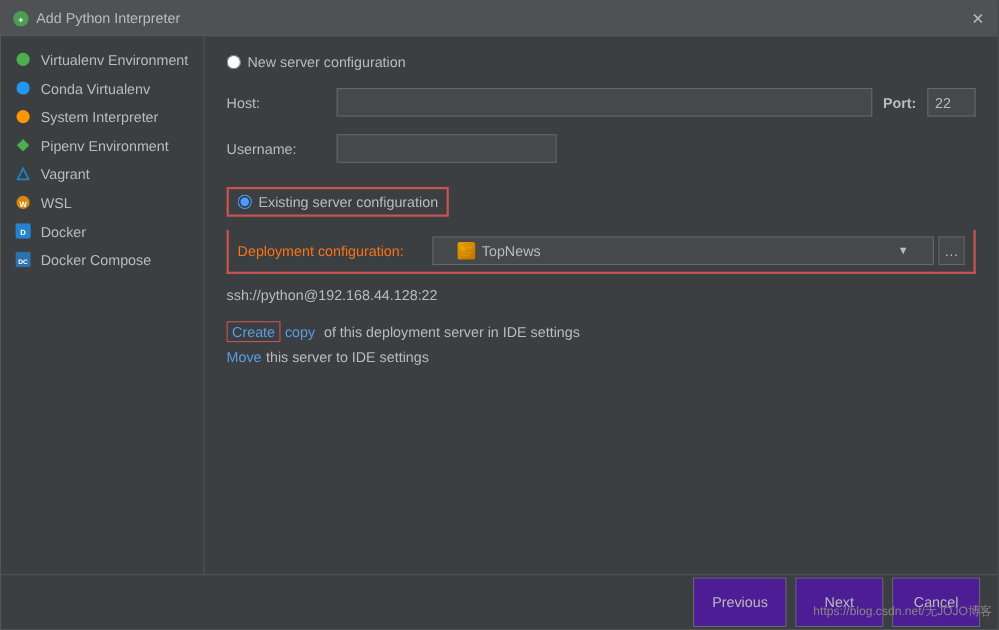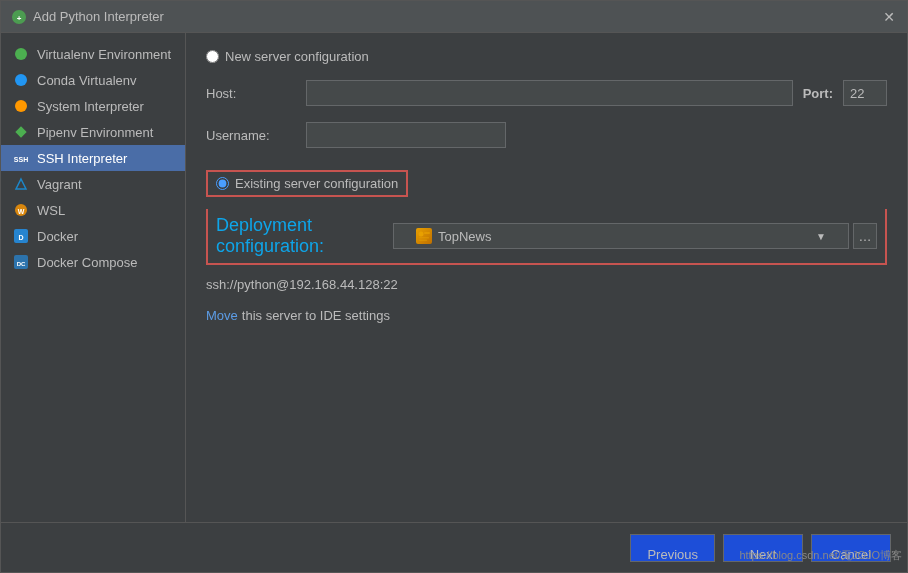--- a/index.html
+++ b/index.html
@@ -144,22 +144,22 @@
     }
     .host-row {
       display: flex;
       align-items: center;
       gap: 10px;
     }
     .host-input {
       flex: 1;
     }
     .deployment-label {
-      color: #0ea5e9;
-      font-size: 18px;
+      color: #f97316;
+      font-size: 13px;
       flex-shrink: 0;
       width: 155px;
     }
     .select-box {
       flex: 1;
       height: 26px;
       background: #45494a;
       border: 1px solid #646769;
       display: flex;
       align-items: center;
@@ -249,23 +249,23 @@
       height: 50px;
       border-top: 1px solid #555;
       display: flex;
       align-items: center;
       justify-content: flex-end;
       padding: 0 16px;
       gap: 8px;
       flex-shrink: 0;
     }
     .footer-btn {
-      height: 28px;
+      height: 45px;
       padding: 12px 16px;
-      background: #1d4ed8;
+      background: #4c1d95;
       border: 1px solid #646769;
       color: #bbbbbb;
       font-size: 13px;
       cursor: pointer;
       min-width: 80px;
     }
     .deployment-icon {
       width: 16px;
       height: 16px;
       background: linear-gradient(135deg, #e8a000, #c07000);
@@ -336,29 +336,20 @@
 
       <div class="sidebar-item">
         <span class="sidebar-icon">
           <svg width="14" height="14">
             <rect x="3" y="3" width="8" height="8" fill="#4CAF50" transform="rotate(45 7 7)"></rect>
           </svg>
         </span>
         <span>Pipenv Environment</span>
       </div>
 
-      <div class="sidebar-item active">
-        <span class="sidebar-icon">
-          <svg width="14" height="14">
-            <rect width="14" height="14" rx="2" fill="#4a6da7"></rect>
-            <text x="7" y="11" text-anchor="middle" fill="white" font-size="7" font-weight="bold">SSH</text>
-          </svg>
-        </span>
-        <span>SSH Interpreter</span>
-      </div>
 
       <div class="sidebar-item">
         <span class="sidebar-icon">
           <svg width="14" height="14">
             <polygon points="7,2 12,12 2,12" fill="none" stroke="#1c87c9" stroke-width="1.5"></polygon>
           </svg>
         </span>
         <span>Vagrant</span>
       </div>
 
@@ -441,20 +432,27 @@
         </div>
       </div>
 
       <div class="host-url-row">
         <span class="host-url-value">ssh://python@192.168.44.128:22</span>
       </div>
 
 
       <div class="action-links">
         <div class="action-link-row">
+          <span style="display:inline-flex;align-items:center;gap:0;">
+            <span class="create-link">Create</span>
+            <span class="copy-link">copy</span>
+          </span>
+          <span class="static-text">of this deployment server in IDE settings</span>
+        </div>
+        <div class="action-link-row">
           <span class="move-link">Move</span>
           <span class="static-text">this server to IDE settings</span>
         </div>
       </div>
     </div>
   </div>
 
   <div class="dialog-footer">
     <button class="footer-btn">Previous</button>
     <button class="footer-btn">Next</button>

